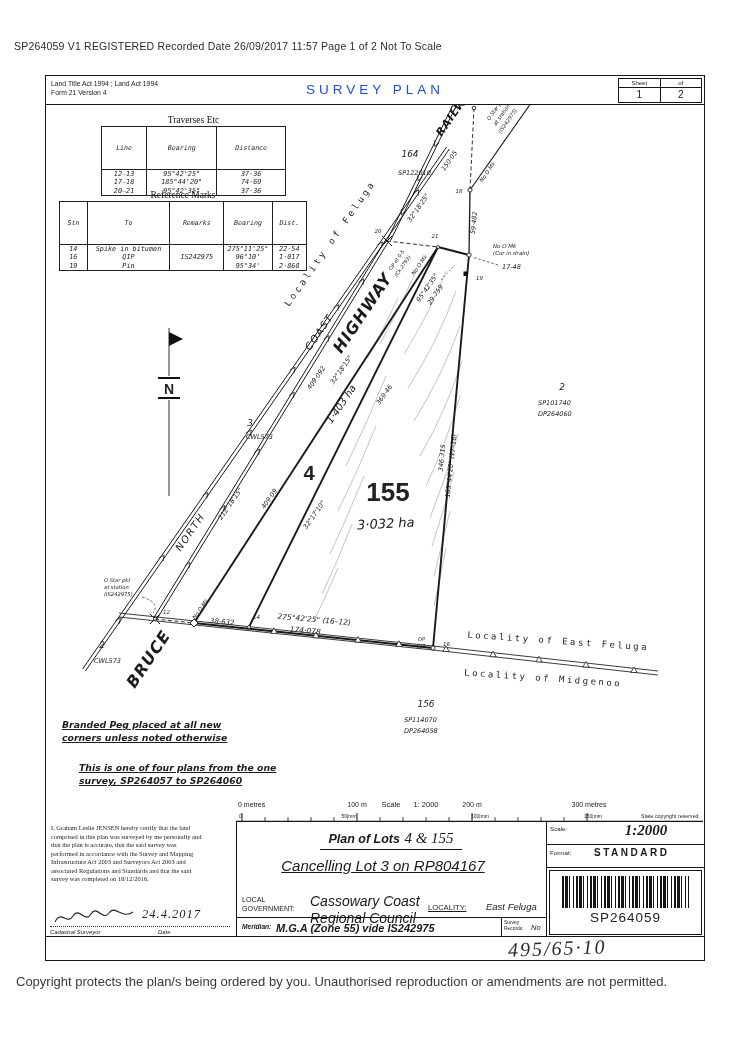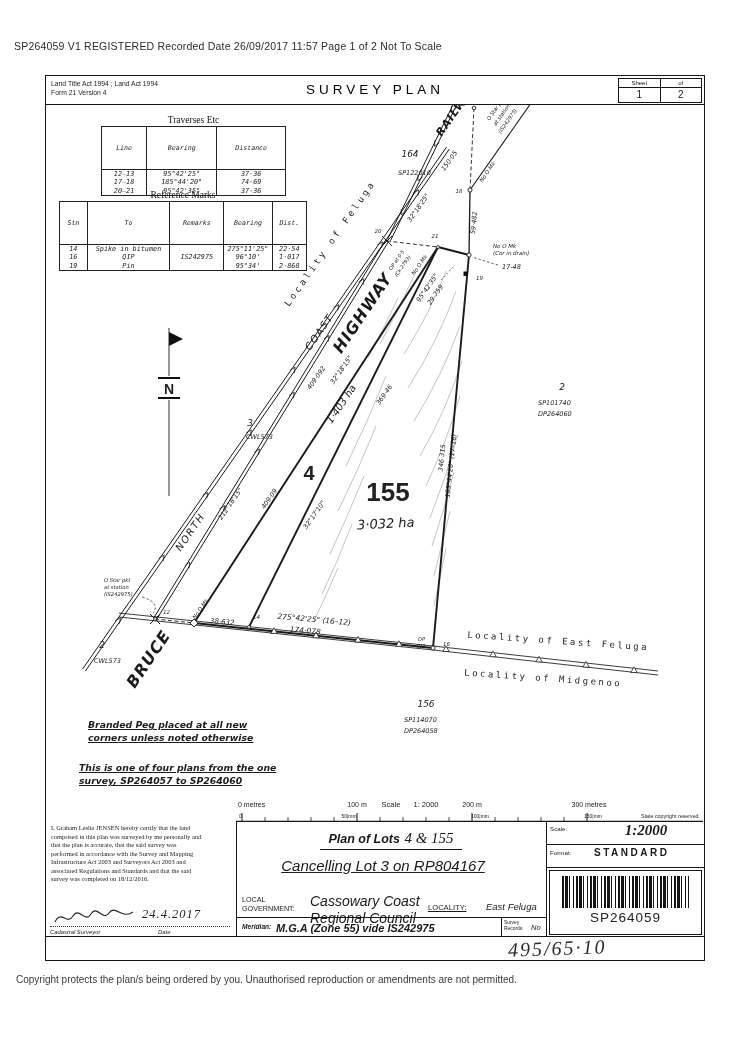--- a/index.html
+++ b/index.html
@@ -1,23 +1,23 @@
 <!DOCTYPE html>
 <html><head>
 <meta charset="utf-8">
 <style>
   html,body{margin:0;padding:0;background:#e9e9e7;}
   .page{position:relative;width:750px;height:1060px;background:#ffffff;overflow:hidden;
         font-family:"Liberation Sans",sans-serif;color:#1a1a1a;}
   .hdr{position:absolute;left:14px;top:40px;font-size:10.5px;color:#2b2b2b;letter-spacing:.2px;}
-  .ftr{position:absolute;left:16px;top:974px;font-size:10px;color:#3a3a3a;}
+  .ftr{position:absolute;left:16px;top:974px;font-size:13px;color:#3a3a3a;}
   .sheet{position:absolute;left:45px;top:75px;width:658px;height:884px;border:1.6px solid #161616;background:#fff;}
   .titlebar{position:absolute;left:0;top:0;width:658px;height:28px;border-bottom:1.2px solid #161616;}
   .acts{position:absolute;left:5px;top:3px;font-size:6.8px;line-height:1.35;color:#222;}
-  .plan-title{position:absolute;left:0;top:6px;width:100%;text-align:center;font-size:13.5px;letter-spacing:4px;color:#000000;}
+  .plan-title{position:absolute;left:0;top:6px;width:100%;text-align:center;font-size:13.5px;letter-spacing:4px;color:#1d4ed8;}
   .sheetbox{position:absolute;right:2px;top:2px;width:82px;height:23px;border:1.1px solid #161616;display:flex;}
   .sheetbox .col{flex:1;text-align:center;}
   .sheetbox .col+.col{border-left:1.1px solid #161616;}
   .sheetbox .h{font-size:6px;border-bottom:.9px solid #161616;padding:1px 0;}
   .sheetbox .v{font-size:10px;padding-top:1px;}
   .tbl-title{position:absolute;text-align:center;font-family:"Liberation Serif",serif;font-size:9.5px;color:#111;}
   table.survey{position:absolute;border-collapse:collapse;border:1.8px solid #222;background:#fff;}
   table.survey th{font-family:"DejaVu Sans Mono",monospace;font-style:italic;font-size:6.6px;font-weight:normal;
       border-bottom:1px solid #222;padding:17px 2px;margin-top:31px;}
   table.survey td{font-family:"DejaVu Sans Mono",monospace;font-style:italic;font-size:6.8px;text-align:center;padding:0 2px;line-height:1.25;}
@@ -295,21 +295,21 @@
         <text class="sb" x="426" y="731" font-size="7" text-anchor="middle">200 m</text>
         <text class="sb" x="543" y="731" font-size="7" text-anchor="middle">300 metres</text>
         <text class="sb" x="193" y="742" font-size="5">0</text>
         <text class="sb" x="303" y="742" font-size="5" text-anchor="middle">50|mm</text>
         <text class="sb" x="434" y="742" font-size="5" text-anchor="middle">100|mm</text>
         <text class="sb" x="547" y="742" font-size="5" text-anchor="middle">150|mm</text>
         <text class="sb" x="654" y="742" font-size="5.3" text-anchor="end">State copyright reserved.</text>
       </g>
     </svg>
 
-    <div class="note" style="left:42px;top:642px;">
+    <div class="note" style="left:16px;top:642px;">
       <span>Branded Peg placed at all new</span><br>
       <span>corners unless noted otherwise</span>
     </div>
     <div class="note" style="left:33px;top:685px;">
       <span>This is one of four plans from the one</span><br>
       <span>survey, SP264057 to SP264060</span>
     </div>
 
     <div class="panel">
       <div class="vline" style="left:190px;"></div>

